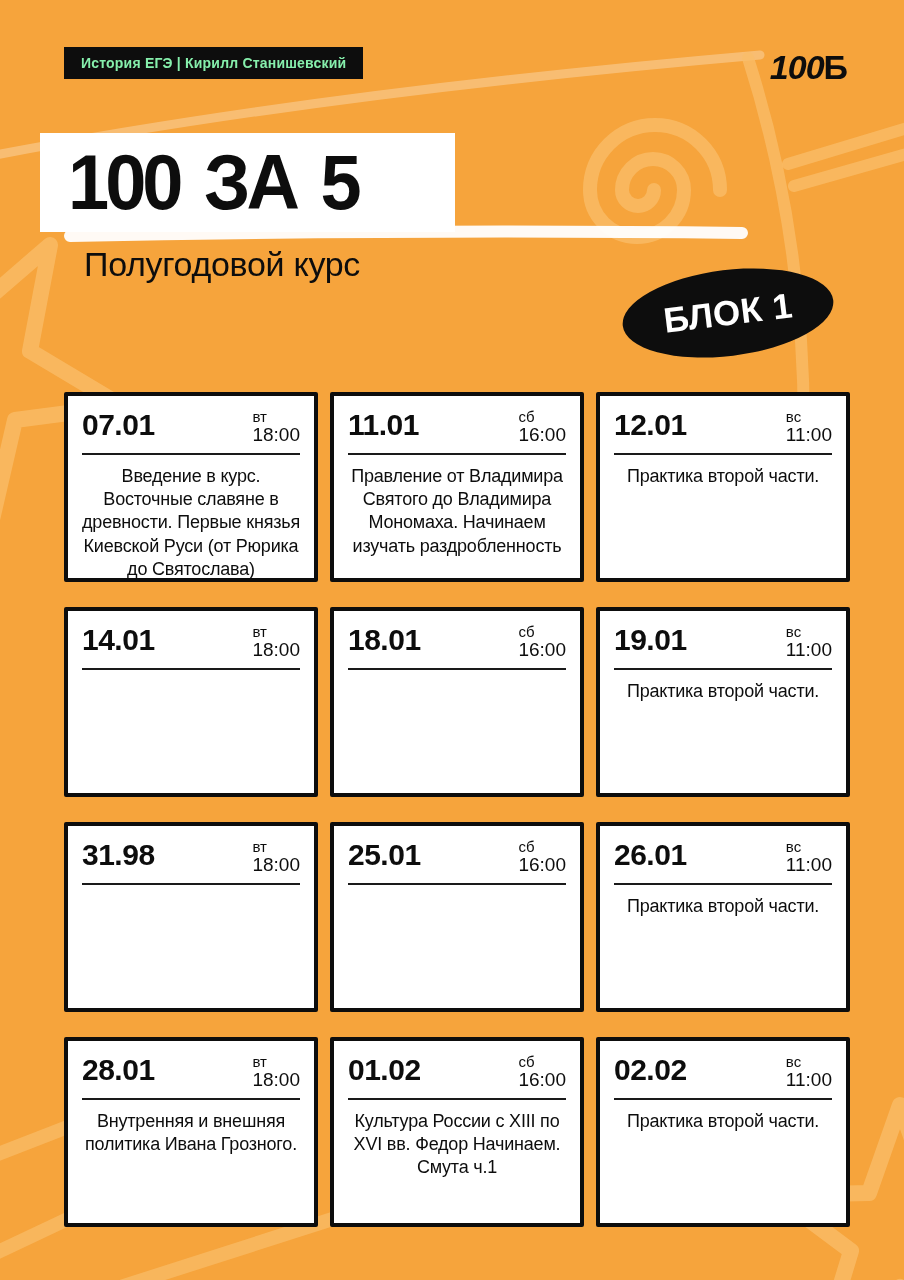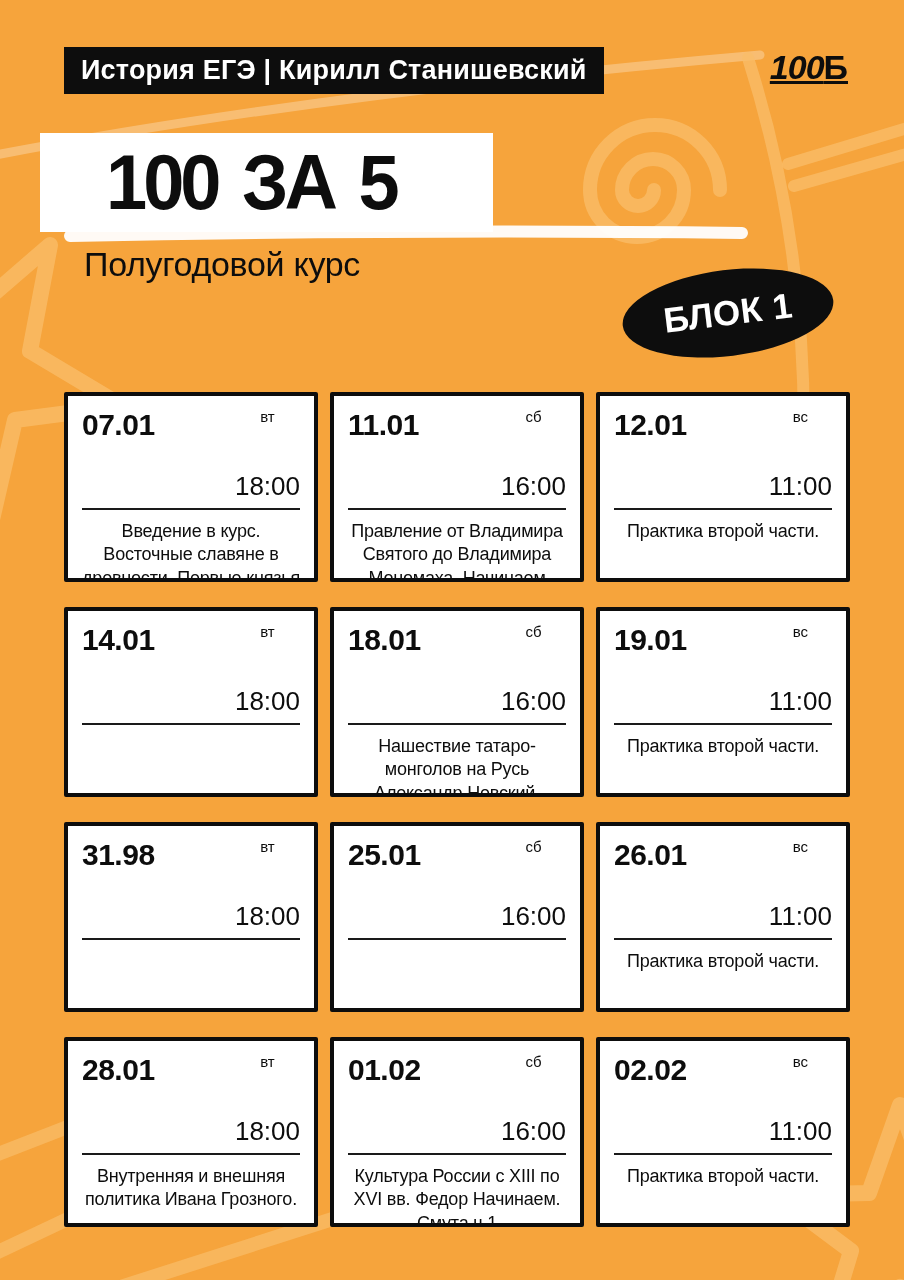--- a/index.html
+++ b/index.html
@@ -9,37 +9,37 @@
     background:#F6A43C;
     font-family:"Liberation Sans", sans-serif;
     color:#0d0d0d;
   }
   .deco{position:absolute;inset:0;z-index:0;pointer-events:none;}
   .content{position:absolute;inset:0;z-index:1;}
 
   
   .channel-badge{
     position:absolute;left:64px;top:47px;
-    background:#0d0d0d;color:#ffffff;
-    font-size:27px;font-weight:700;
+    background:#0d0d0d;color:#86efac;
+    font-size:14px;font-weight:700;
     padding:8px 17px;letter-spacing:.2px;
     white-space:nowrap;
   }
   .logo{
     position:absolute;right:56px;top:50px;
-    font-size:34px;line-height:34px;white-space:nowrap;text-decoration:underline;
+    font-size:34px;line-height:34px;white-space:nowrap;
   }
   .logo .pre{font-style:italic;font-weight:600;letter-spacing:-1px;}
   .logo .suf{font-weight:800;font-style:normal;}
 
   
   .hero-block{
     position:absolute;left:40px;top:133px;
     width:415px;height:99px;background:#fff;
-    display:flex;align-items:center;padding-left:38px;
+    display:flex;align-items:center;
   }
   .hero-title{
     font-size:74px;font-weight:700;letter-spacing:-4px;
     word-spacing:8px;padding-left:28px;white-space:nowrap;
     transform:scaleY(1.04);
   }
   .hero-subtitle{
     position:absolute;left:84px;top:245px;
     font-size:34px;letter-spacing:-.3px;
   }
@@ -58,23 +58,23 @@
     display:grid;grid-template-columns:repeat(3,254px);
     column-gap:12px;row-gap:25px;
   }
   .card{
     box-sizing:border-box;height:190px;
     background:#fff;border:4px solid #0d0d0d;border-radius:2px;
     padding:12px 14px 0 14px;overflow:hidden;
   }
   .card-head{display:flex;justify-content:space-between;align-items:flex-start;}
   .card-date{font-size:30px;font-weight:700;letter-spacing:-.5px;line-height:34px;}
-  .card-meta{text-align:center;line-height:1.05;padding-top:1px;}
+  .card-meta{text-align:left;line-height:1.05;padding-top:1px;}
   .card-day{font-size:15px;}
-  .card-time{font-size:26px;margin-top:48px;}
+  .card-time{font-size:19px;}
   .card-divider{border:0;border-top:2px solid #1a1a1a;margin:8px 0 0 0;}
   .card-topic{margin-top:10px;font-size:18px;line-height:1.3;letter-spacing:-.2px;text-align:center;}
 </style>
 </head>
 <body>
 
 <svg class="deco" viewBox="0 0 904 1280">
 
   <path d="M-30,160 Q300,95 760,55" fill="none" stroke="#ffffff" stroke-opacity="0.28" stroke-width="9" stroke-linecap="round"></path>
 
@@ -169,21 +169,20 @@
 
       <div class="card">
         <div class="card-head">
           <div class="card-date">18.01</div>
           <div class="card-meta">
             <div class="card-day">сб</div>
             <div class="card-time">16:00</div>
           </div>
         </div>
         <hr class="card-divider">
-        <div class="card-topic">Нашествие татаро-монголов на Русь Александр Невский.</div>
       </div>
 
       <div class="card">
         <div class="card-head">
           <div class="card-date">19.01</div>
           <div class="card-meta">
             <div class="card-day">вс</div>
             <div class="card-time">11:00</div>
           </div>
         </div>

